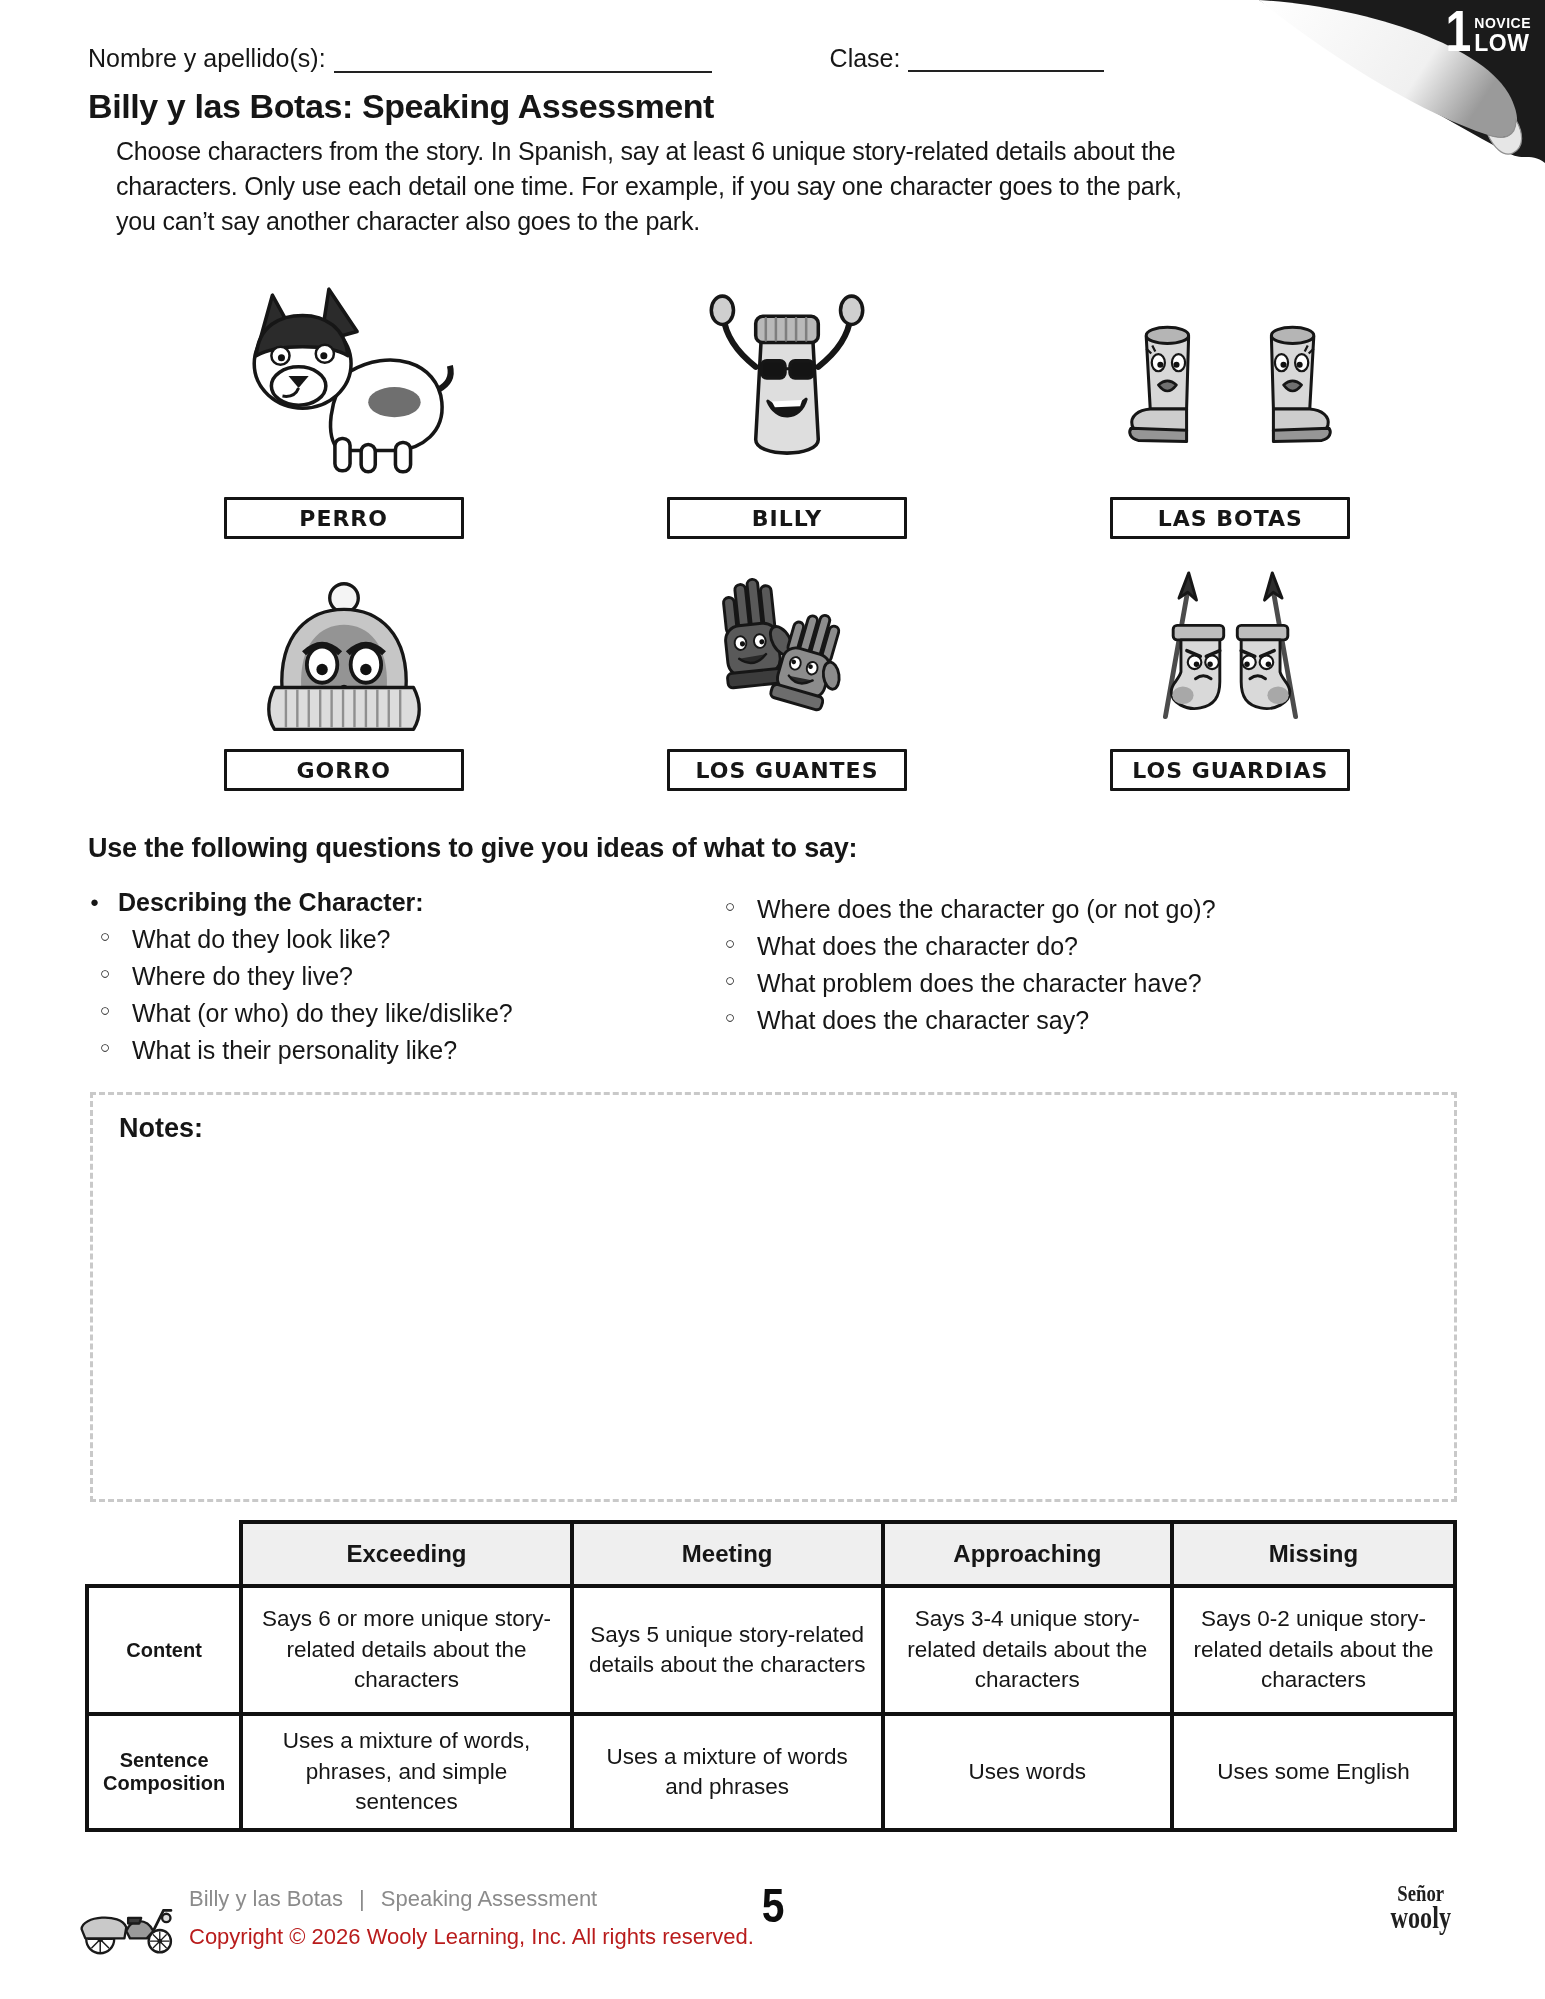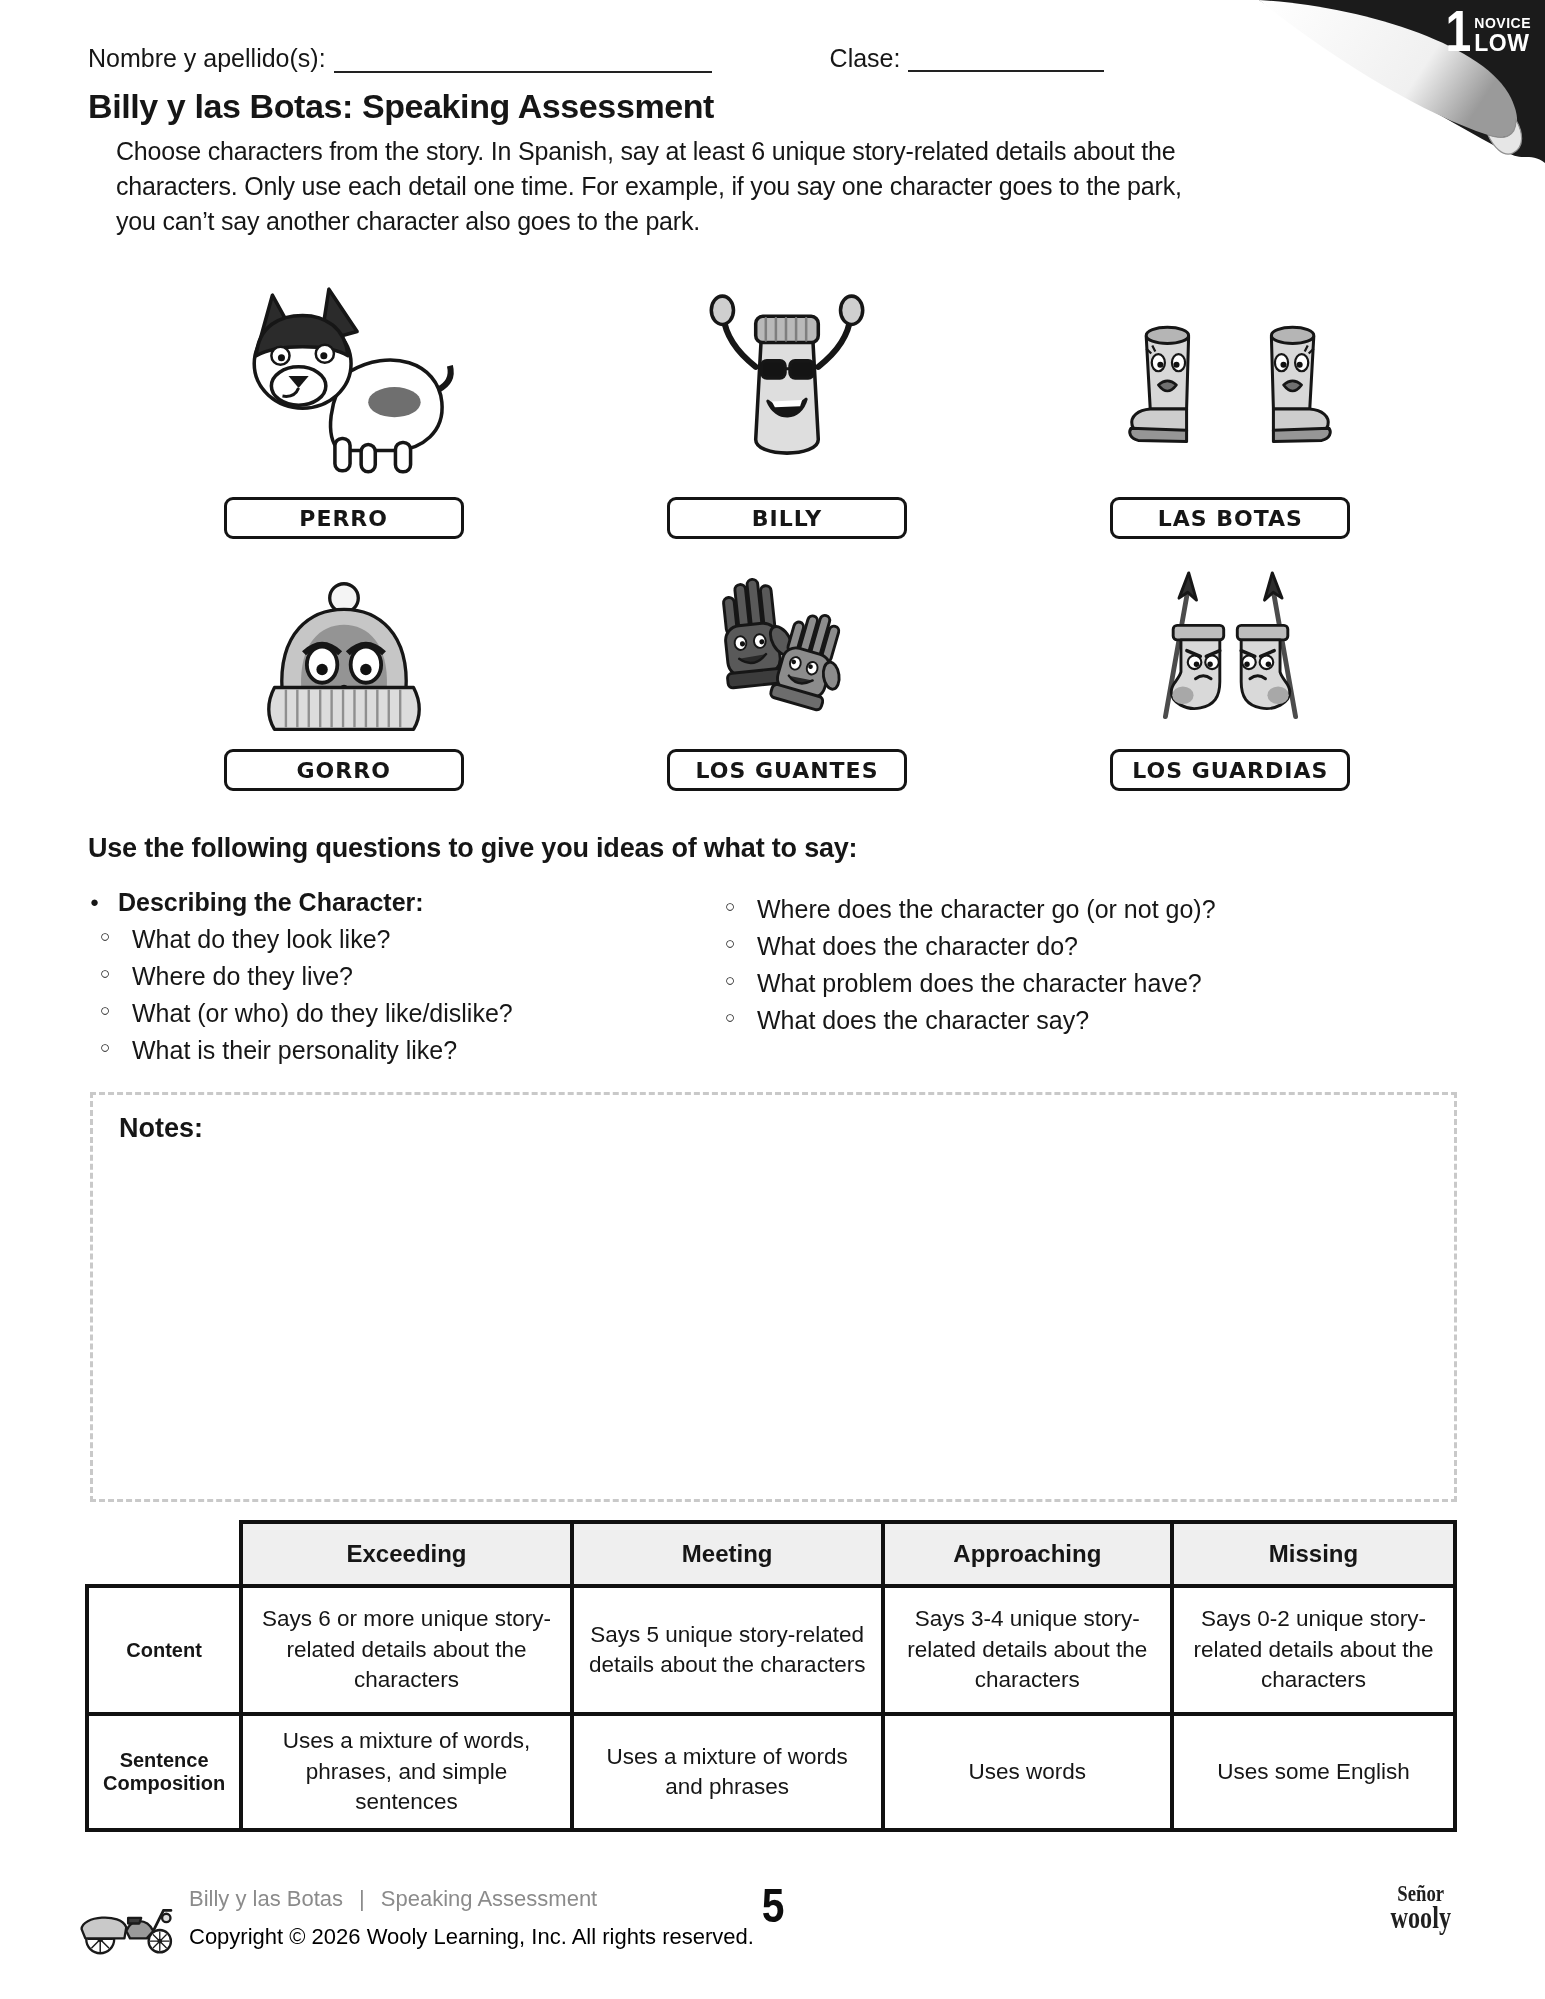--- a/index.html
+++ b/index.html
@@ -31,21 +31,21 @@
   .doc-title { margin-top:14px; font-size:34px; font-weight:bold; letter-spacing:-.4px; }
   .instructions { margin-top:8px; font-size:25px; line-height:1.4; max-width:1085px; letter-spacing:-.2px;margin-left:28px; }
 
   
   .char-grid {
     margin:22px 0 0 34px; width:1330px;
     display:grid; grid-template-columns:repeat(3,1fr); grid-template-rows:278px 232px; row-gap:20px;
   }
   .char-cell { display:flex; flex-direction:column; align-items:center; justify-content:flex-end; gap:6px; }
   .char-label {
-    min-width:240px; height:42px; padding:0 16px; border:3px solid #141414; border-radius:9px;
+    min-width:240px; height:42px; padding:0 16px; border:3px solid #141414; border-radius:1px;
     background:#fff; display:flex; align-items:center; justify-content:center;
     font-family:"DejaVu Sans", sans-serif; font-weight:bold; font-size:22px; letter-spacing:1px;
   }
 
   
   .q-heading { margin-top:42px; font-size:27px; font-weight:bold; letter-spacing:-.2px; }
   .q-cols { display:flex; margin-top:24px; font-size:25px; }
   .q-col-left { width:625px; flex:none; }
   .q-col-right { flex:1; }
   .q-group-title { position:relative; padding-left:30px; font-weight:bold; margin-bottom:6px; }
@@ -72,21 +72,21 @@
   .rubric tr.sentence-row td { height:116px; }
   col.c-label { width:137px; } col.c1 { width:338px; } col.c2 { width:318px; }
   col.c3 { width:294px; } col.c4 { width:289px; }
 
   
   .footer { position:absolute; left:0; right:0; top:1878px; height:110px; }
   .moto { position:absolute; left:74px; top:12px; }
   .footer-text { position:absolute; left:189px; top:8px; }
   .footer-line1 { font-size:22px; color:#8b8b8b; }
   .footer-sep { margin:0 16px; }
-  .footer-line2 { margin-top:12px; font-size:22px; color:#000000; }
+  .footer-line2 { margin-top:12px; font-size:22px; color:#b91c1c; }
   .page-num {
     position:absolute; left:50%; top:0; transform:translateX(-50%) scaleX(.85);
     font-size:48px; font-weight:bold; color:#0d0d0d;
   }
   .wooly-logo {
     position:absolute; right:86px; top:4px; text-align:center; color:#1f1f1f;
     font-family:"Liberation Serif", serif; transform:scaleX(.78); transform-origin:center top; line-height:.95;
   }
   .wooly-l1 { display:block; font-size:24px; font-weight:bold; }
   .wooly-l2 { display:block; font-size:31px; font-weight:bold; margin-top:-2px; }

